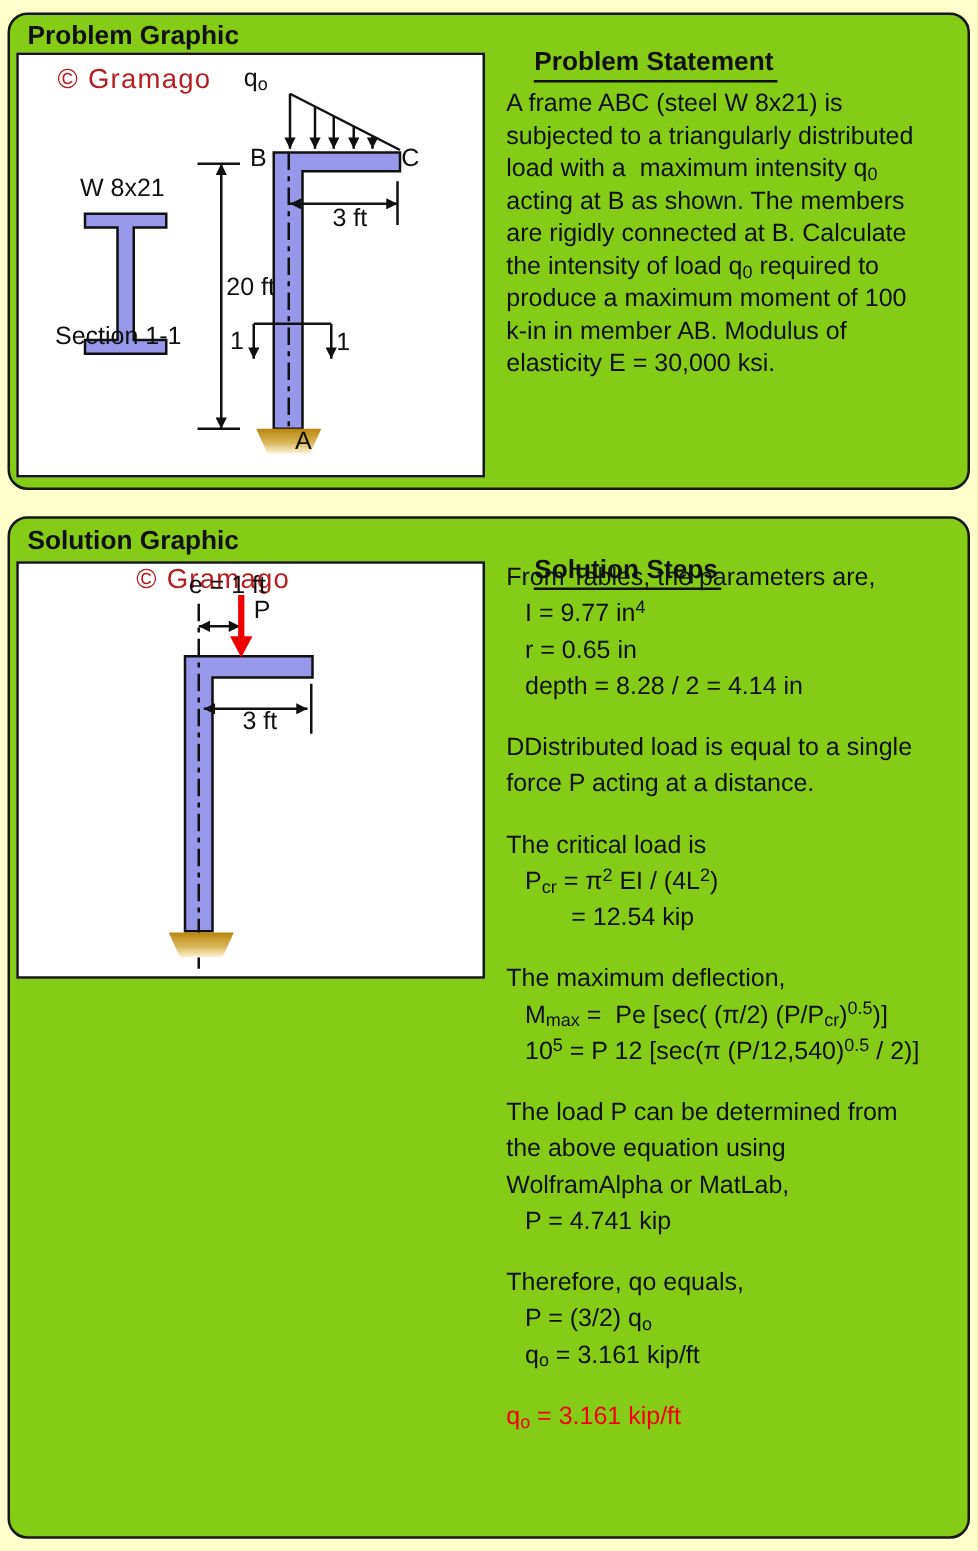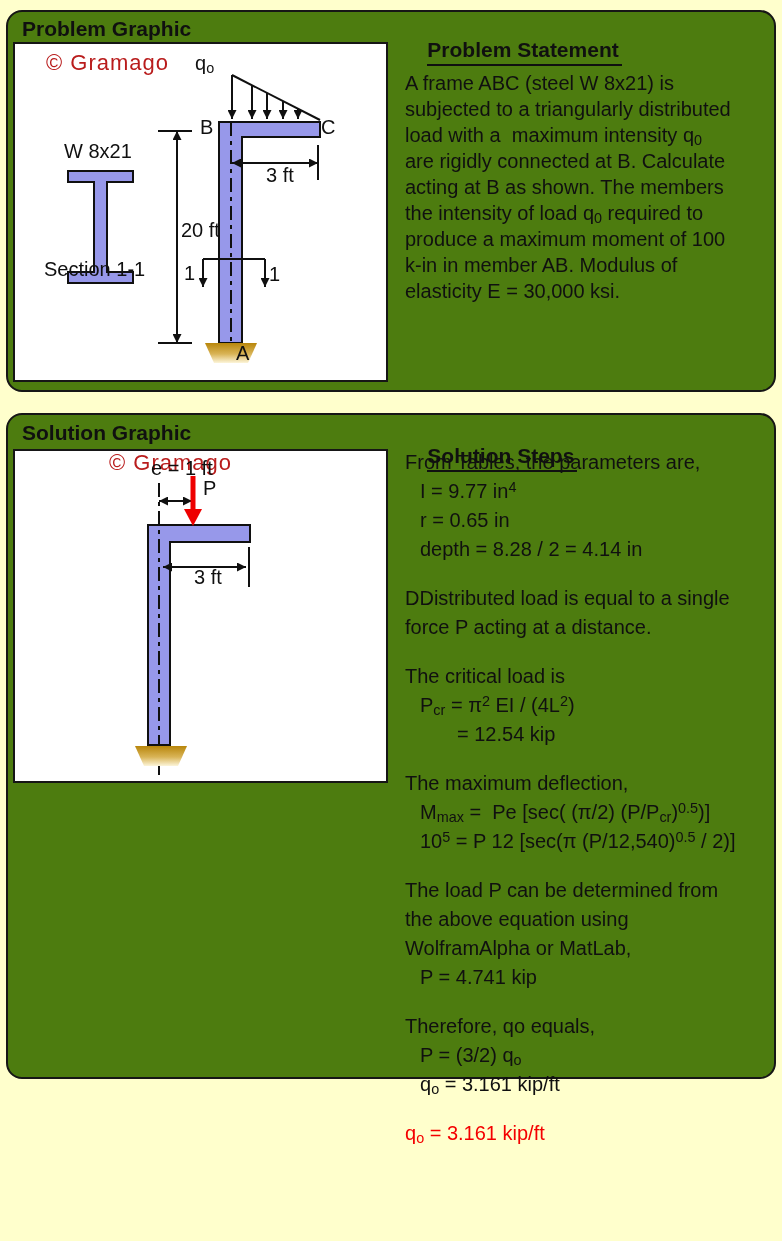--- a/index.html
+++ b/index.html
@@ -1,23 +1,23 @@
 <!DOCTYPE html>
 <html><head>
 <meta charset="utf-8">
 <style>
   * { margin:0; padding:0; box-sizing:border-box; }
   html,body { background:#FFFFCC; }
   body { font-family:"Liberation Sans", sans-serif; color:#101010; }
   #page { position:relative; width:782px; height:1241px; background:#FFFFCC; overflow:hidden; }
 
-  .panel { position:absolute; left:6px; width:770px; background:#4d7c0f;
+  .panel { position:absolute; left:6px; width:770px; background:#84cc16;
            border:2px solid #161616; border-radius:16px; }
   #problem-panel  { top:10px;  height:382px; }
-  #solution-panel { top:413px; height:666px; }
+  #solution-panel { top:413px; height:818px; }
 
   .gbox { position:absolute; background:#FFFFFF; border:2px solid #161616; }
   #problem-box  { left:13px; top:42px;  width:375px; height:340px; }
   #solution-box { left:13px; top:449px; width:375px; height:334px; }
 
   svg.diagram { position:absolute; }
   #problem-svg  { left:13px; top:42px; }
   #solution-svg { left:13px; top:449px; }
 
   .ptitle { position:absolute; font-size:21px; font-weight:bold; white-space:pre; }
@@ -110,22 +110,22 @@
   <div class="lbl" style="left:64px;  top:140px;">W 8x21</div>
   <div class="lbl" style="left:44px;  top:258px;">Section 1-1</div>
 
   <div class="ptitle" style="left:404px; top:14px;">
     <span class="underl">Problem Statement</span>
   </div>
   <div class="txtcol" id="statement-text">
     <div class="ln">A frame ABC (steel W 8x21) is</div>
     <div class="ln">subjected to a triangularly distributed</div>
     <div class="ln">load with a  maximum intensity q<sub>0</sub></div>
+    <div class="ln">acting at B as shown. The members</div>
     <div class="ln">are rigidly connected at B. Calculate</div>
-    <div class="ln">acting at B as shown. The members</div>
     <div class="ln">the intensity of load q<sub>0</sub> required to</div>
     <div class="ln">produce a maximum moment of 100</div>
     <div class="ln">k-in in member AB. Modulus of</div>
     <div class="ln">elasticity E = 30,000 ksi.</div>
   </div>
 
   <div class="panel" id="solution-panel">
     <div class="ptitle" style="left:14px; top:6px;">Solution Graphic</div>
   </div>
 

